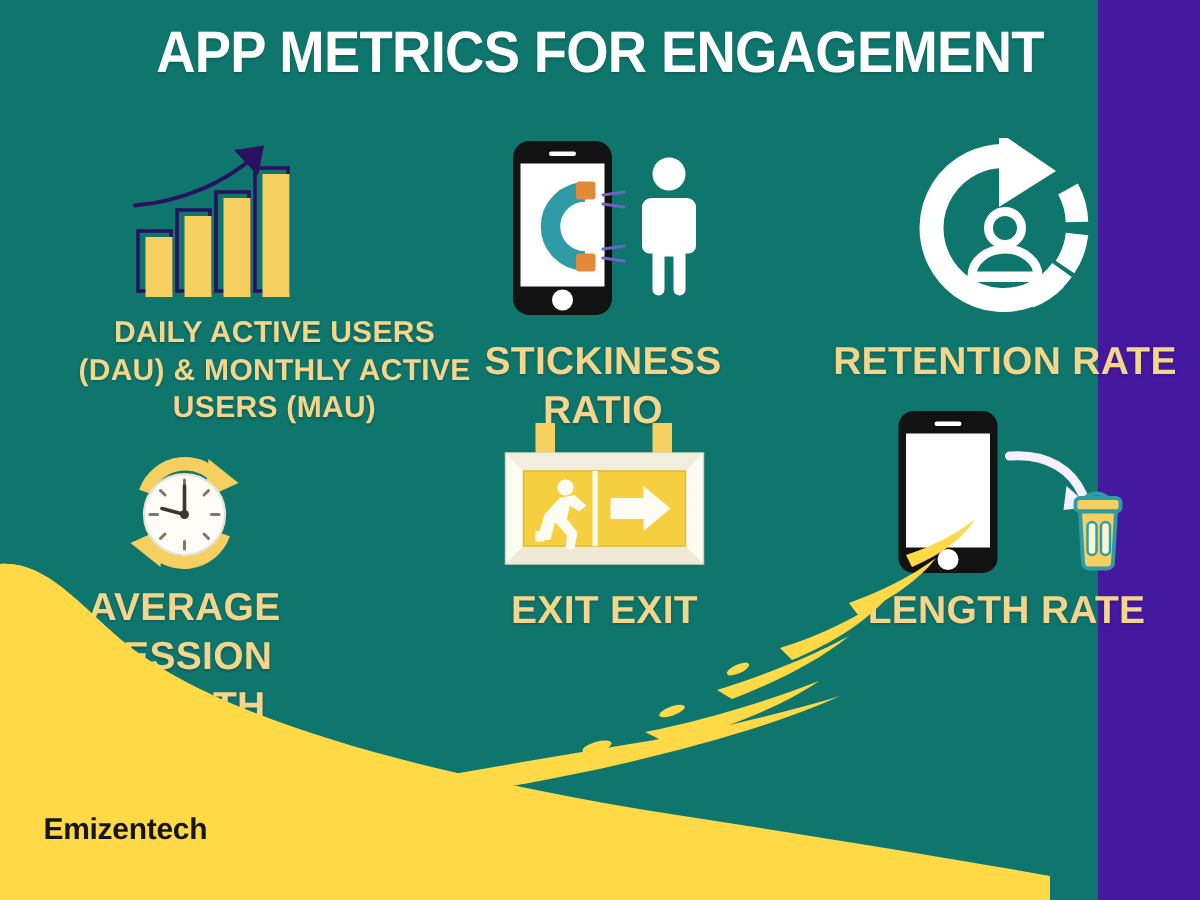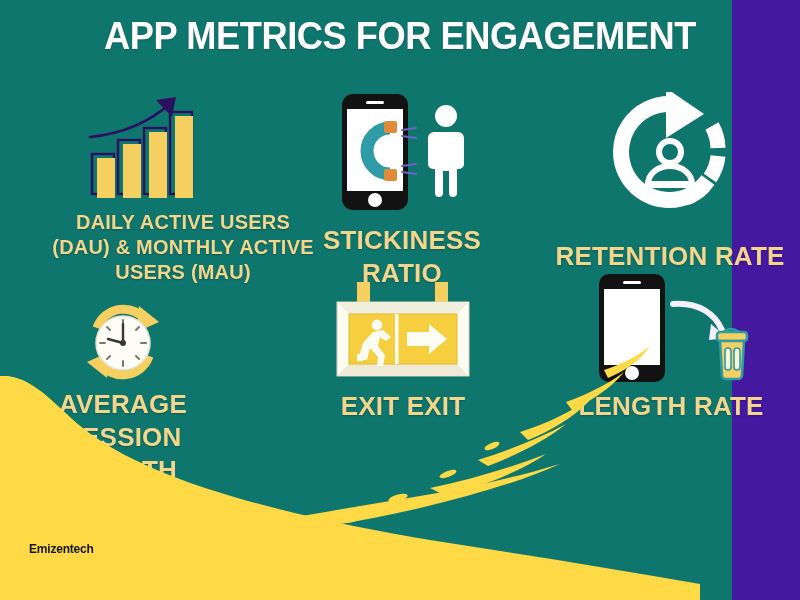--- a/index.html
+++ b/index.html
@@ -36,21 +36,21 @@
     left:0; bottom:0;
     width:800px; height:260px;
     pointer-events:none;
   }
 
   
   #brand {
     position:absolute;
     left:29px; top:542px;
     color:#16161a;
-    font-size:12px;
+    font-size:20px;
     font-weight:bold;
     letter-spacing:-0.2px;
   }
 
   
   .cell { position:absolute; }
   .icon-wrap {
     position:absolute;
     left:50%;
     transform:translateX(-50%);
@@ -73,21 +73,21 @@
   #cell-dau      { left:0px;   top:92px;  width:278px; }
   #cell-dau  .icon-wrap { top:0px; }
   #cell-dau  .cell-label{ top:118px; width:276px; font-size:20px;margin-left:44px; }
 
   #cell-stick    { left:286px; top:92px;  width:232px; }
   #cell-stick .icon-wrap { top:0px; }
   #cell-stick .cell-label{ top:132px; width:232px; }
 
   #cell-ret      { left:548px; top:92px;  width:244px; }
   #cell-ret  .icon-wrap { top:0px; }
-  #cell-ret  .cell-label{ top:132px; width:244px;margin-top:16px; }
+  #cell-ret  .cell-label{ top:132px; width:244px; }
 
   #cell-asl      { left:0px;   top:298px; width:246px; }
   #cell-asl  .icon-wrap { top:0px; }
   #cell-asl  .cell-label{ top:90px; width:246px; }
 
   #cell-exit     { left:290px; top:282px; width:226px; }
   #cell-exit .icon-wrap { top:0px; }
   #cell-exit .cell-label{ top:108px; width:226px; }
 
   #cell-churn    { left:548px; top:272px; width:246px; }

